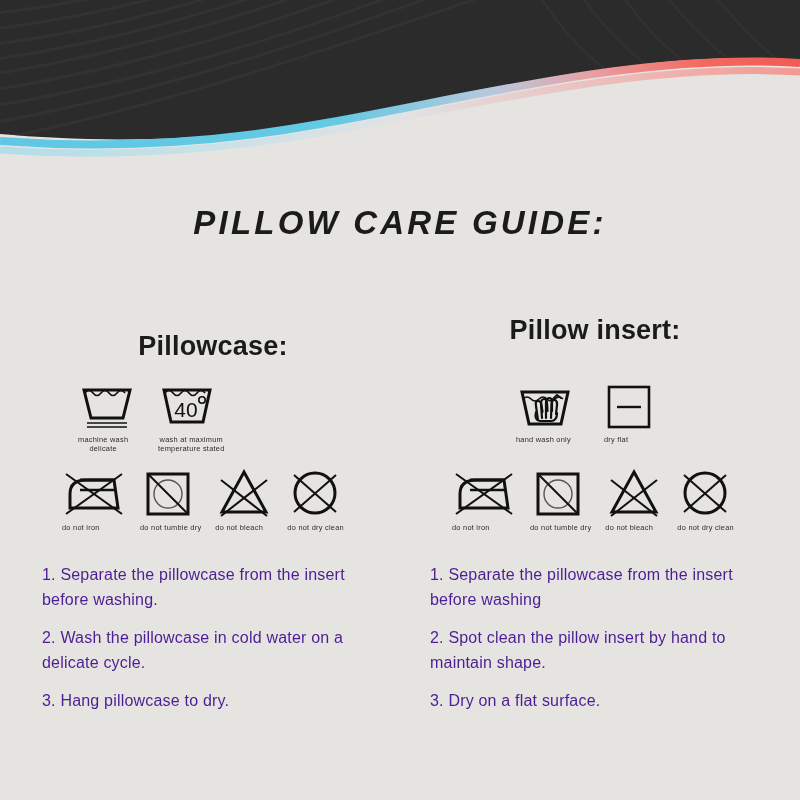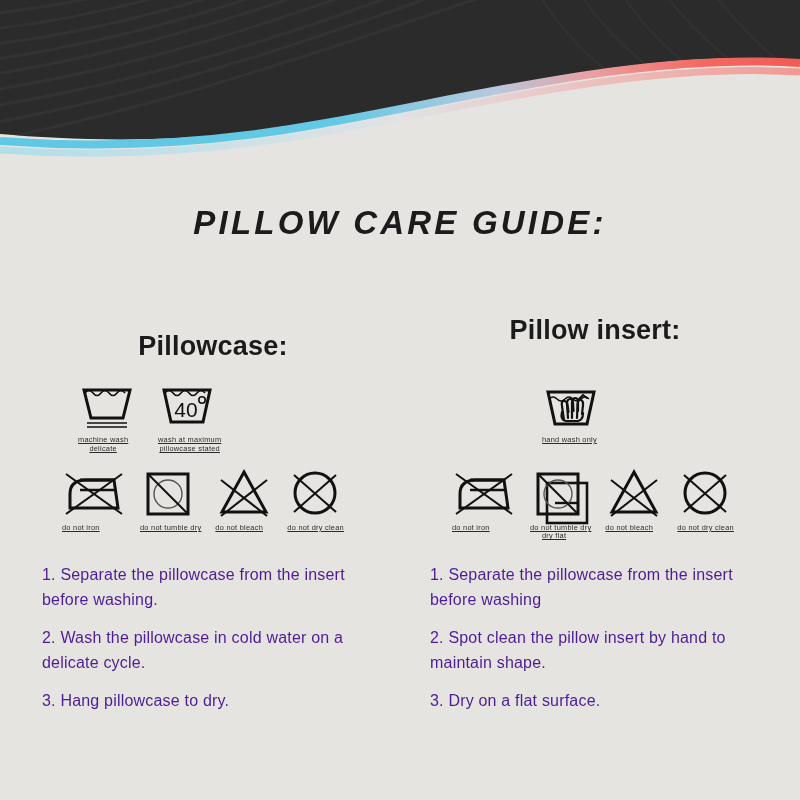--- a/index.html
+++ b/index.html
@@ -46,28 +46,27 @@
   .sym .glyph{height:52px;display:flex;align-items:flex-end;justify-content:center;}
   .sym .cap{
     margin-top:5px;
     font-size:7.4px;
     line-height:9.2px;
     letter-spacing:0.25px;
     color:#2b2b2b;
     text-align:center;
     max-width:80px;
     white-space:pre-line;
-    text-decoration:underline;
   }
 
   
   #left-row1{top:378px;left:78px;gap:22px;}
   #left-row2{top:466px;left:62px;gap:14px;}
   
-  #right-row1{top:378px;left:542px;gap:30px;flex-direction:column;}
+  #right-row1{top:378px;left:516px;gap:30px;}
   #right-row2{top:466px;left:452px;gap:14px;}
 
   
   .instructions{position:absolute;font-size:16px;line-height:25px;color:#4c1d95;letter-spacing:0.2px;}
   #instr-left{top:562px;left:42px;width:340px;}
   #instr-right{top:562px;left:430px;width:330px;}
   .instructions p{margin:0 0 13px 0;}
   .instructions p:last-child{margin-bottom:0;}
 </style>
 </head>
@@ -150,21 +149,21 @@
     <div class="sym">
       <div class="glyph">
         <svg width="58" height="50" viewBox="0 0 58 50">
           <path d="M6,10 H52 L45,42 H13 Z" fill="none" stroke="#111" stroke-width="3"></path>
           <path d="M7,13 q4,-5 8,0 q4,5 8,0 q4,-5 8,0 q4,5 8,0 q4,-5 8,0" fill="none" stroke="#111" stroke-width="1.7"></path>
           <text x="28" y="37" font-family="Liberation Sans, sans-serif" font-size="21" fill="#111" text-anchor="middle">40</text>
           <circle cx="44" cy="20" r="3.2" fill="none" stroke="#111" stroke-width="1.6"></circle>
         </svg>
       </div>
       <div class="cap">wash at maximum
-pillowcase stated</div>
+temperature stated</div>
     </div>
 
 
   </div>
 
   <div class="sym-row" id="left-row2">
 
     <div class="sym">
       <div class="glyph">
         <svg width="64" height="52" viewBox="0 0 64 52">

